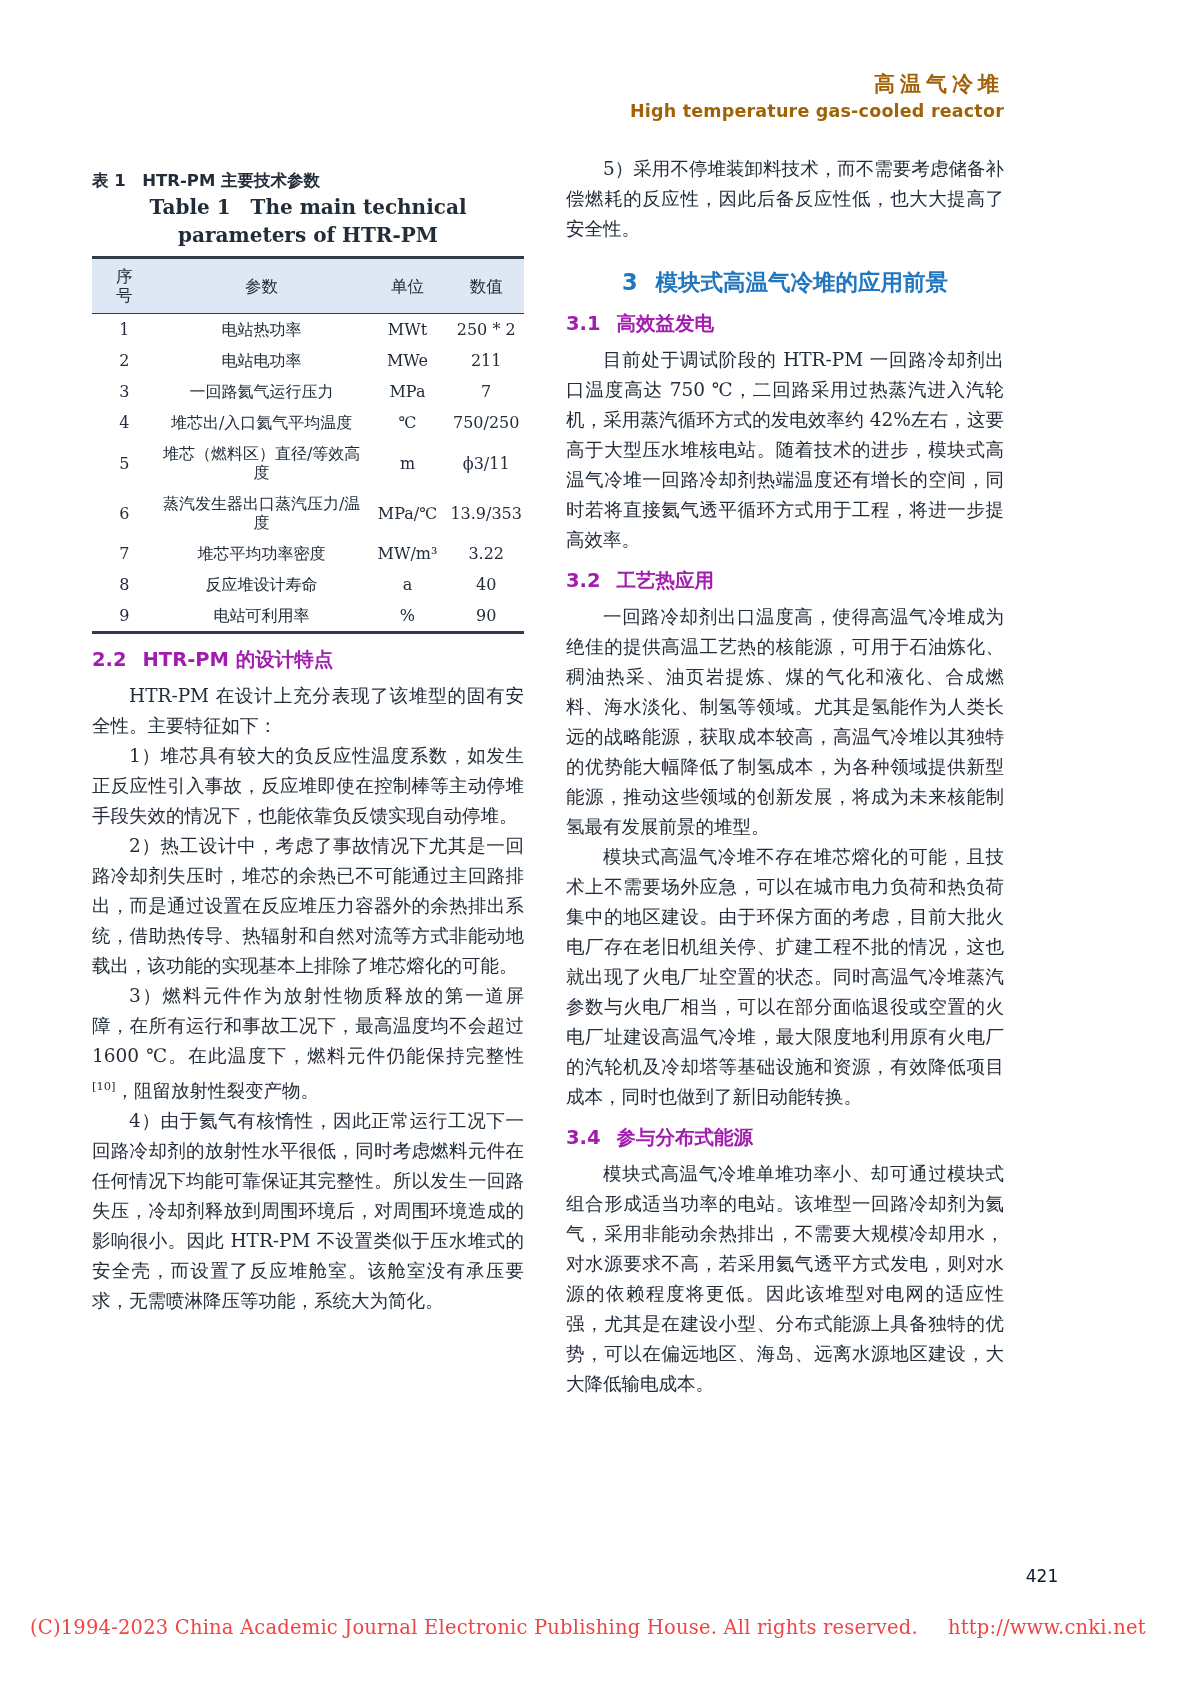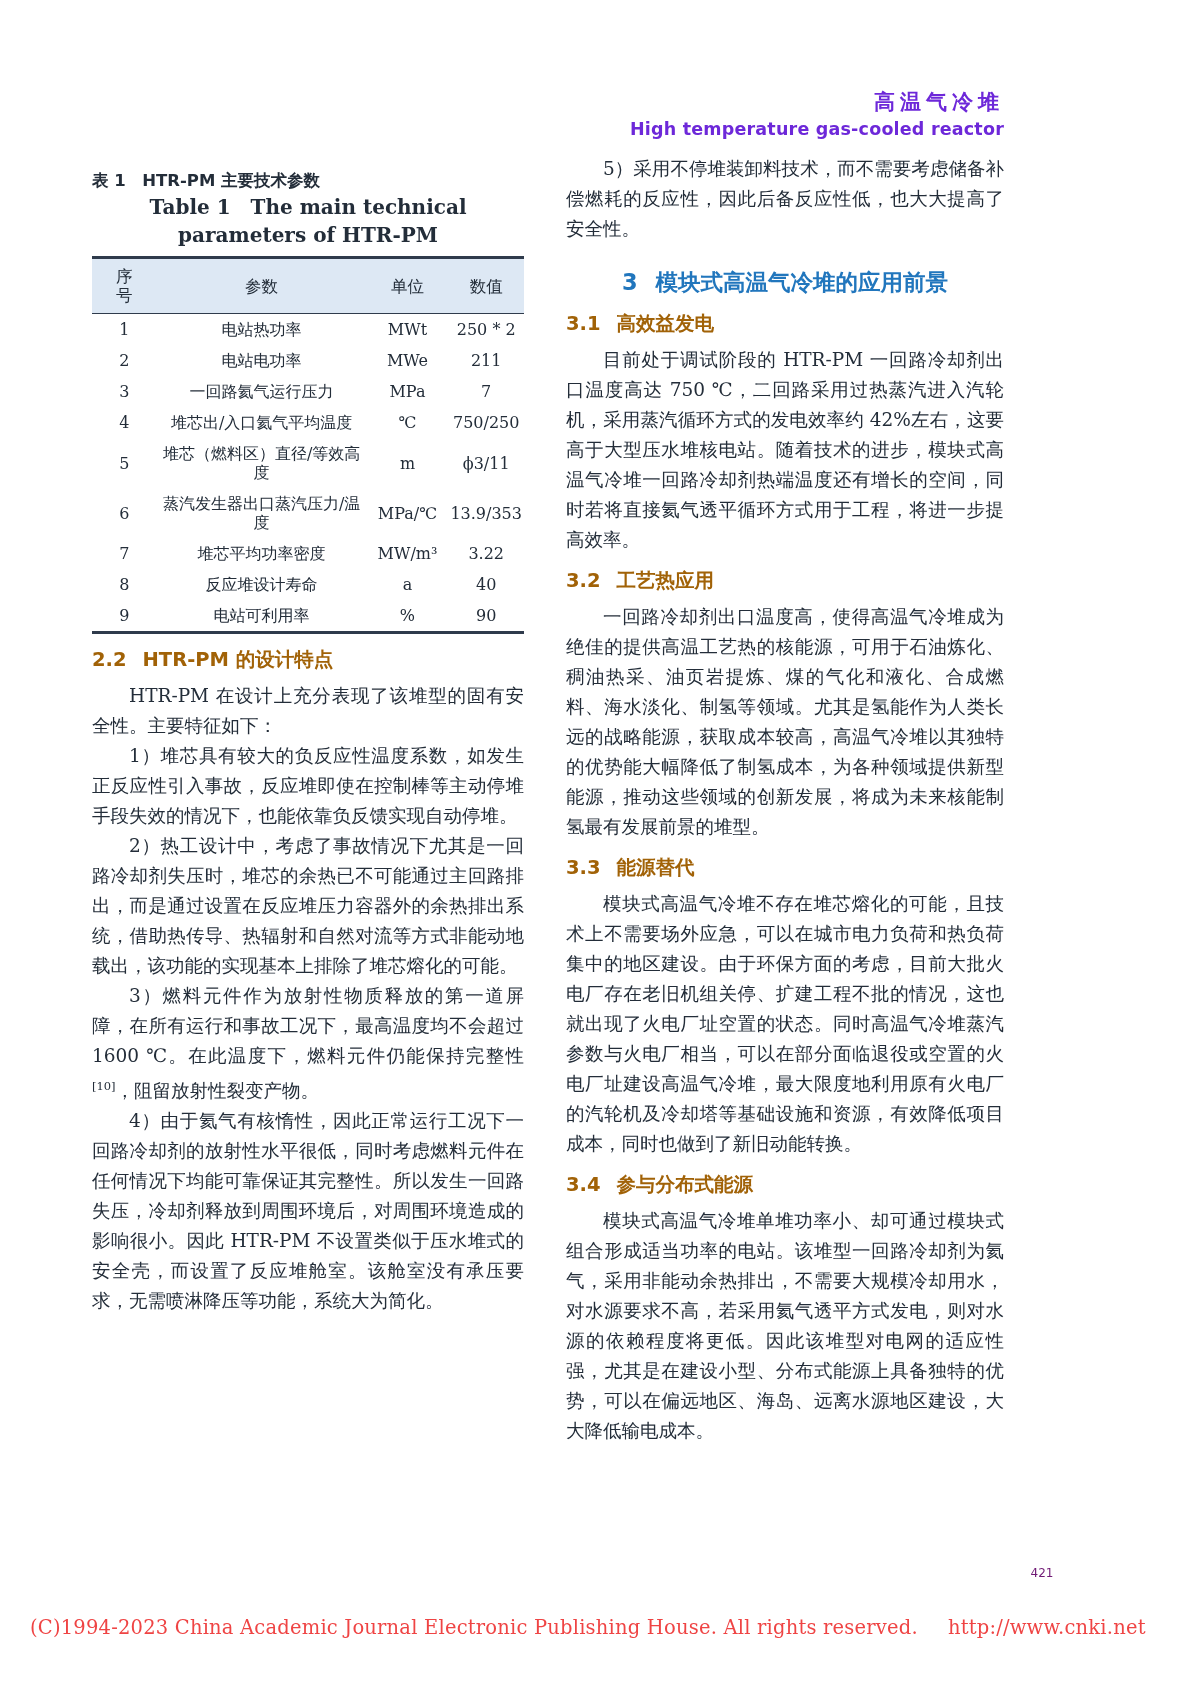--- a/index.html
+++ b/index.html
@@ -1,21 +1,21 @@
 <!DOCTYPE html>
 <html lang="zh"><head>
 <meta charset="utf-8">
 <style>
   html,body{margin:0;padding:0;background:#ffffff;}
   .page{
     position:relative;width:1190px;height:1683px;background:#ffffff;overflow:hidden;
     font-family:"DejaVu Serif","Liberation Serif",serif;color:#232d39;
   }
   
-  .hdr{position:absolute;top:88px;left:566px;width:438px;text-align:right;color:#6d28d9;}
+  .hdr{position:absolute;top:70px;left:566px;width:438px;text-align:right;color:#a16207;}
   .hdr .zh{font-family:"DejaVu Sans","Liberation Sans",sans-serif;font-weight:bold;font-size:21px;letter-spacing:5px;}
   .hdr .en{font-family:"DejaVu Sans","Liberation Sans",sans-serif;font-weight:bold;font-size:17.5px;margin-top:3px;letter-spacing:0.2px;}
   
   .col{position:absolute;top:154px;font-size:18.5px;line-height:30px;text-align:justify;}
   .col-left{left:92px;width:432px;}
   .col-right{left:566px;width:438px;}
   .col p{margin:0;text-indent:2em;}
   .col p.cont{text-indent:0;}
   .ref-sup{font-size:11.5px;vertical-align:7px;letter-spacing:0;}
   
@@ -25,26 +25,26 @@
   table.params{width:100%;border-collapse:collapse;margin-top:7px;
     border-top:3px solid #2f3b4c;border-bottom:3px solid #2f3b4c;
     font-size:16px;line-height:19px;}
   table.params thead th{background:#dde8f4;font-weight:normal;padding:8px 16px;
     border-bottom:1.5px solid #2f3b4c;text-align:center;font-size:16.5px;}
   table.params td{text-align:center;padding:6px 2px;}
   
   .h-main{color:#2176bd;font-family:"DejaVu Sans","Liberation Sans",sans-serif;
     font-weight:bold;font-size:22.5px;line-height:32px;margin:22px 0 12px;text-align:center;}
   .h-main .num{margin-right:18px;}
-  .h-sub{color:#a16207;font-family:"DejaVu Sans","Liberation Sans",sans-serif;
+  .h-sub{color:#a21caf;font-family:"DejaVu Sans","Liberation Sans",sans-serif;
     font-weight:bold;font-size:19.5px;line-height:28px;margin:12px 0 7px;text-align:left;}
   .h-sub .num{margin-right:16px;}
   
   .pageno{position:absolute;left:1012px;top:1566px;width:60px;text-align:center;
-    font-family:"DejaVu Sans","Liberation Sans",sans-serif;font-size:12px;color:#701a75;}
+    font-family:"DejaVu Sans","Liberation Sans",sans-serif;font-size:17px;color:#0f172a;}
   .copyright{position:absolute;left:30px;top:1616px;width:1130px;white-space:nowrap;
     font-size:19.5px;color:#ef4444;letter-spacing:0.2px;}
   .copyright .url{margin-left:30px;}
 </style>
 </head>
 <body>
 
 <div class="page">
 
   <div class="hdr">
@@ -143,21 +143,20 @@
     <p>5）采用不停堆装卸料技术，而不需要考虑储备补偿燃耗的反应性，因此后备反应性低，也大大提高了安全性。</p>
 
     <div class="h-main"><span class="num">3</span><span>模块式高温气冷堆的应用前景</span></div>
 
     <div class="h-sub"><span class="num">3.1</span><span>高效益发电</span></div>
     <p>目前处于调试阶段的 HTR-PM 一回路冷却剂出口温度高达 750 ℃，二回路采用过热蒸汽进入汽轮机，采用蒸汽循环方式的发电效率约 42%左右，这要高于大型压水堆核电站。随着技术的进步，模块式高温气冷堆一回路冷却剂热端温度还有增长的空间，同时若将直接氦气透平循环方式用于工程，将进一步提高效率。</p>
 
     <div class="h-sub"><span class="num">3.2</span><span>工艺热应用</span></div>
     <p>一回路冷却剂出口温度高，使得高温气冷堆成为绝佳的提供高温工艺热的核能源，可用于石油炼化、稠油热采、油页岩提炼、煤的气化和液化、合成燃料、海水淡化、制氢等领域。尤其是氢能作为人类长远的战略能源，获取成本较高，高温气冷堆以其独特的优势能大幅降低了制氢成本，为各种领域提供新型能源，推动这些领域的创新发展，将成为未来核能制氢最有发展前景的堆型。</p>
 
-    <div class="h-sub"><span class="num">3.3</span><span>能源替代</span></div>
     <p>模块式高温气冷堆不存在堆芯熔化的可能，且技术上不需要场外应急，可以在城市电力负荷和热负荷集中的地区建设。由于环保方面的考虑，目前大批火电厂存在老旧机组关停、扩建工程不批的情况，这也就出现了火电厂址空置的状态。同时高温气冷堆蒸汽参数与火电厂相当，可以在部分面临退役或空置的火电厂址建设高温气冷堆，最大限度地利用原有火电厂的汽轮机及冷却塔等基础设施和资源，有效降低项目成本，同时也做到了新旧动能转换。</p>
 
     <div class="h-sub"><span class="num">3.4</span><span>参与分布式能源</span></div>
     <p>模块式高温气冷堆单堆功率小、却可通过模块式组合形成适当功率的电站。该堆型一回路冷却剂为氦气，采用非能动余热排出，不需要大规模冷却用水，对水源要求不高，若采用氦气透平方式发电，则对水源的依赖程度将更低。因此该堆型对电网的适应性强，尤其是在建设小型、分布式能源上具备独特的优势，可以在偏远地区、海岛、远离水源地区建设，大大降低输电成本。</p>
   </div>
 
   <div class="pageno">421</div>
 
   <div class="copyright"><span>(C)1994-2023 China Academic Journal Electronic Publishing House. All rights reserved.</span><span class="url">http://www.cnki.net</span></div>
 

